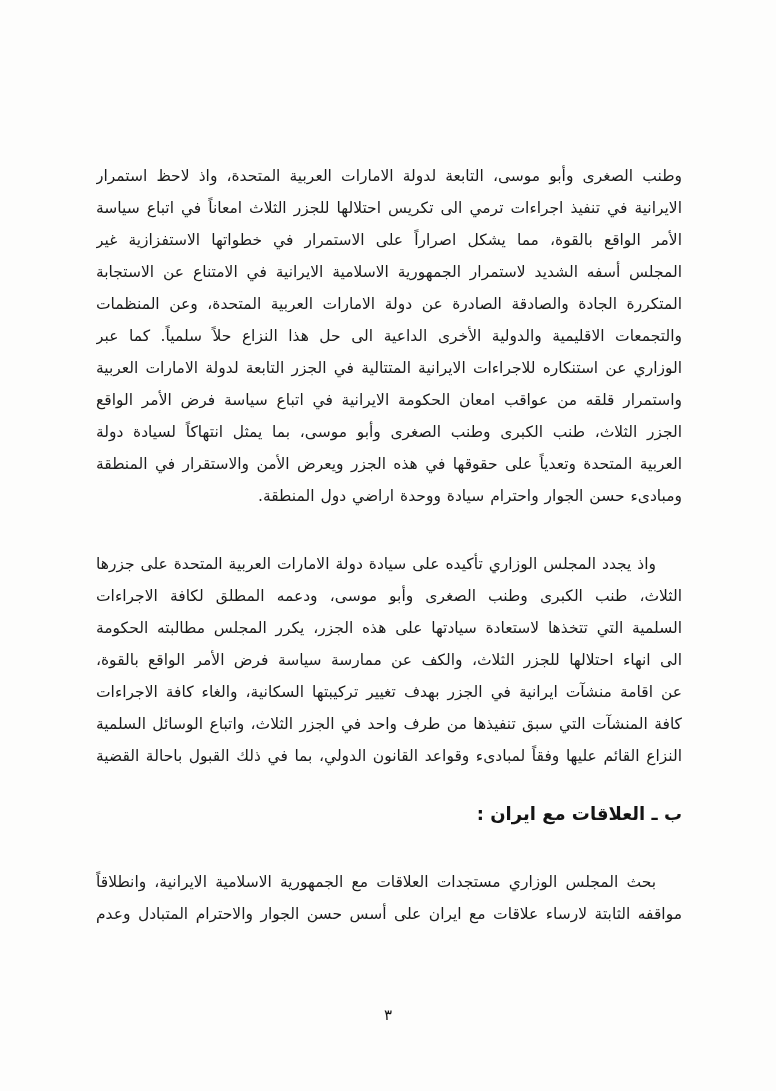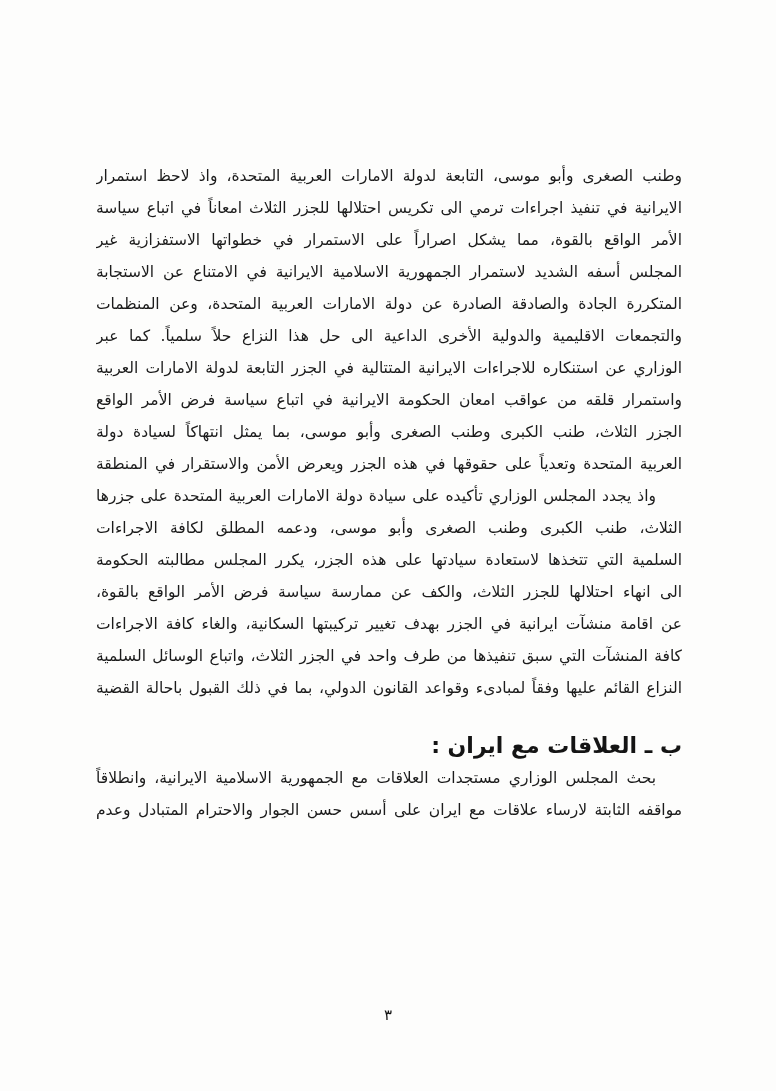--- a/index.html
+++ b/index.html
@@ -33,26 +33,27 @@
     text-align: justify;
     text-align-last: justify;
     word-spacing: 1px;
     color: #1b1b1b;
   }
   .line.para-end {
     text-align-last: right;
   }
   .line.indent {
     padding-right: 26px;
+    margin-top: 36px;
   }
   .heading {
     direction: rtl;
     text-align: right;
     font-weight: 700;
-    font-size: 22px;
+    font-size: 18px;
     line-height: 32px;
     height: 32px;
     margin: 26px 0 0 0;
     color: #141414;
   }
   .page-number {
     position: absolute;
     left: 0;
     right: 0;
     top: 1006px;
@@ -72,20 +73,21 @@
         <div class="line">وطنب الصغرى وأبو موسى، التابعة لدولة الامارات العربية المتحدة، واذ لاحظ استمرار الحكومة</div>
         <div class="line">الايرانية في تنفيذ اجراءات ترمي الى تكريس احتلالها للجزر الثلاث امعاناً في اتباع سياسة فرض</div>
         <div class="line">الأمر الواقع بالقوة، مما يشكل اصراراً على الاستمرار في خطواتها الاستفزازية غير المبررة، كرر</div>
         <div class="line">المجلس أسفه الشديد لاستمرار الجمهورية الاسلامية الايرانية في الامتناع عن الاستجابة للدعوات</div>
         <div class="line">المتكررة الجادة والصادقة الصادرة عن دولة الامارات العربية المتحدة، وعن المنظمات والهيئات</div>
         <div class="line">والتجمعات الاقليمية والدولية الأخرى الداعية الى حل هذا النزاع حلاً سلمياً. كما عبر المجلس</div>
         <div class="line">الوزاري عن استنكاره للاجراءات الايرانية المتتالية في الجزر التابعة لدولة الامارات العربية المتحدة</div>
         <div class="line">واستمرار قلقه من عواقب امعان الحكومة الايرانية في اتباع سياسة فرض الأمر الواقع بالقوة في</div>
         <div class="line">الجزر الثلاث، طنب الكبرى وطنب الصغرى وأبو موسى، بما يمثل انتهاكاً لسيادة دولة الامارات</div>
         <div class="line">العربية المتحدة وتعدياً على حقوقها في هذه الجزر ويعرض الأمن والاستقرار في المنطقة للخطر</div>
+        <div class="line para-end">ومبادىء حسن الجوار واحترام سيادة ووحدة اراضي دول المنطقة.</div>
       </section>
 
     <section class="paragraph">
         <div class="line indent">واذ يجدد المجلس الوزاري تأكيده على سيادة دولة الامارات العربية المتحدة على جزرها</div>
         <div class="line">الثلاث، طنب الكبرى وطنب الصغرى وأبو موسى، ودعمه المطلق لكافة الاجراءات والوسائل</div>
         <div class="line">السلمية التي تتخذها لاستعادة سيادتها على هذه الجزر، يكرر المجلس مطالبته الحكومة الايرانية</div>
         <div class="line">الى انهاء احتلالها للجزر الثلاث، والكف عن ممارسة سياسة فرض الأمر الواقع بالقوة، والتوقف</div>
         <div class="line">عن اقامة منشآت ايرانية في الجزر بهدف تغيير تركيبتها السكانية، والغاء كافة الاجراءات وازالة</div>
         <div class="line">كافة المنشآت التي سبق تنفيذها من طرف واحد في الجزر الثلاث، واتباع الوسائل السلمية لحل</div>
         <div class="line">النزاع القائم عليها وفقاً لمبادىء وقواعد القانون الدولي، بما في ذلك القبول باحالة القضية الى</div>

